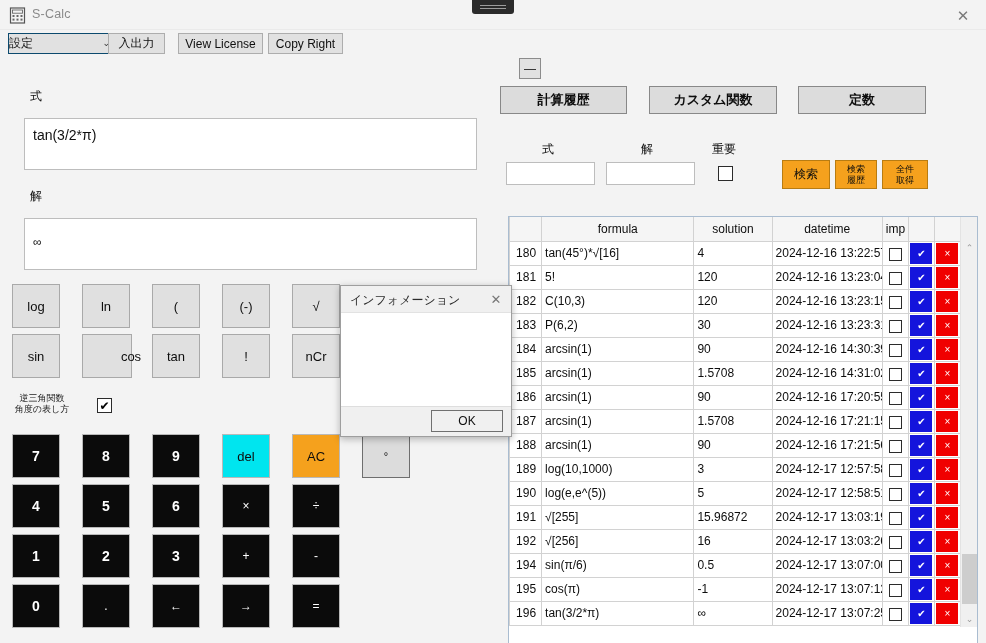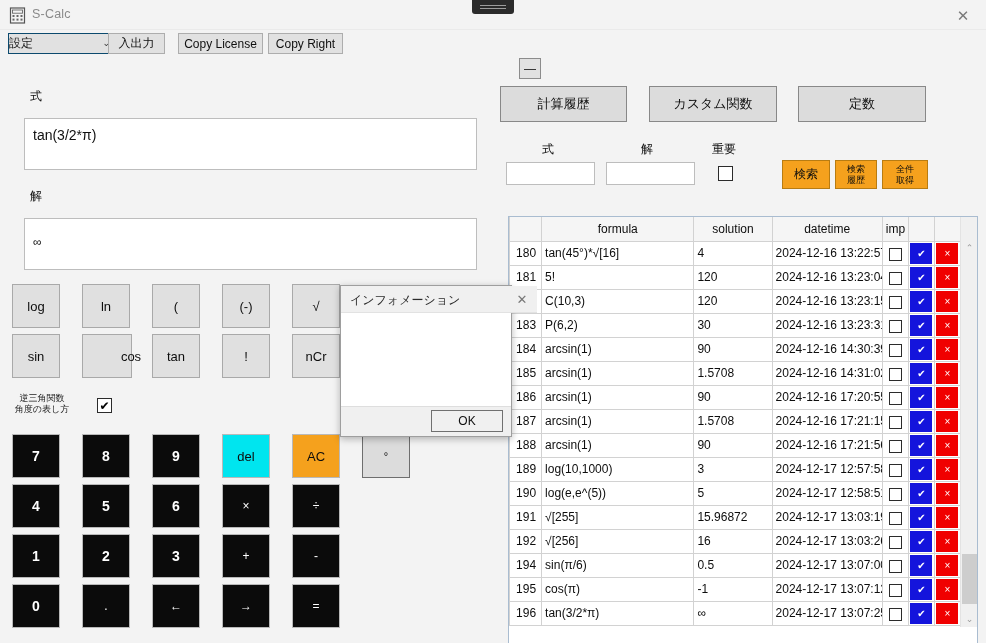--- a/index.html
+++ b/index.html
@@ -107,24 +107,24 @@
   }
 
   
   #collapse-btn {
     position:absolute; left:519px; top:58px; width:22px; height:21px;
     background:#e1e1e1; border:1px solid #8c8c8c;
     display:flex; align-items:center; justify-content:center;
     font-size:12px;
   }
   .tabbtn {
-    position:absolute; top:86px; height:36px;
+    position:absolute; top:86px; height:28px;
     background:#dcdcdc; border:1px solid #888;
     display:flex; align-items:center; justify-content:center;
-    font-size:13px; color:#0d0d0d;
+    font-size:13px; color:#0d0d0d;font-weight:bold;
   }
   #tab-history { left:500px; width:127px; }
   #tab-custom  { left:649px; width:128px; }
   #tab-const   { left:798px; width:128px; }
 
   .srch-label { position:absolute; top:141px; font-size:12px; color:#101010; }
   #sl-formula { left:542px; }
   #sl-solution{ left:641px; }
   #sl-imp     { left:712px; }
   .srch-input {
@@ -196,21 +196,21 @@
     background:#cdcdcd;
   }
 
   
   #modal {
     position:absolute; left:340px; top:285px; width:172px; height:152px;
     background:#fff; border:1px solid #9e9e9e;
     box-shadow:0 2px 7px rgba(0,0,0,0.28);
   }
   #modal-titlebar {
-    position:absolute; left:0; top:0; width:196px; height:27px;
+    position:absolute; left:0; top:0; width:170px; height:27px;
     background:#f0f0f0; border-bottom:1px solid #e2e2e2;
   }
   #modal-title {
     position:absolute; left:9px; top:6px; font-size:12px; color:#2b2b2b;
   }
   #modal-close {
     position:absolute; right:4px; top:3px; width:22px; height:20px;
     display:flex; align-items:center; justify-content:center;
     color:#777; font-size:13px;
   }
@@ -254,21 +254,21 @@
   </div>
   <div id="close-btn">✕</div>
 </div>
 
 <div id="toolbar">
   <div id="settings-select">
     <span>設定</span>
     <span class="caret">⌄</span>
   </div>
   <div class="tb-btn" id="io-btn">入出力</div>
-  <div class="tb-btn" id="license-btn">Copy License</div>
+  <div class="tb-btn" id="license-btn">View License</div>
   <div class="tb-btn" id="copyright-btn">Copy Right</div>
 </div>
 
 <div class="field-label" id="lbl-formula">式</div>
 <div class="text-field" id="input-formula">tan(3/2*π)</div>
 
 <div class="field-label" id="lbl-solution">解</div>
 <div class="text-field" id="input-solution">∞</div>
 
 <div class="fbtn" style="left:12px;  top:284px;">log</div>

